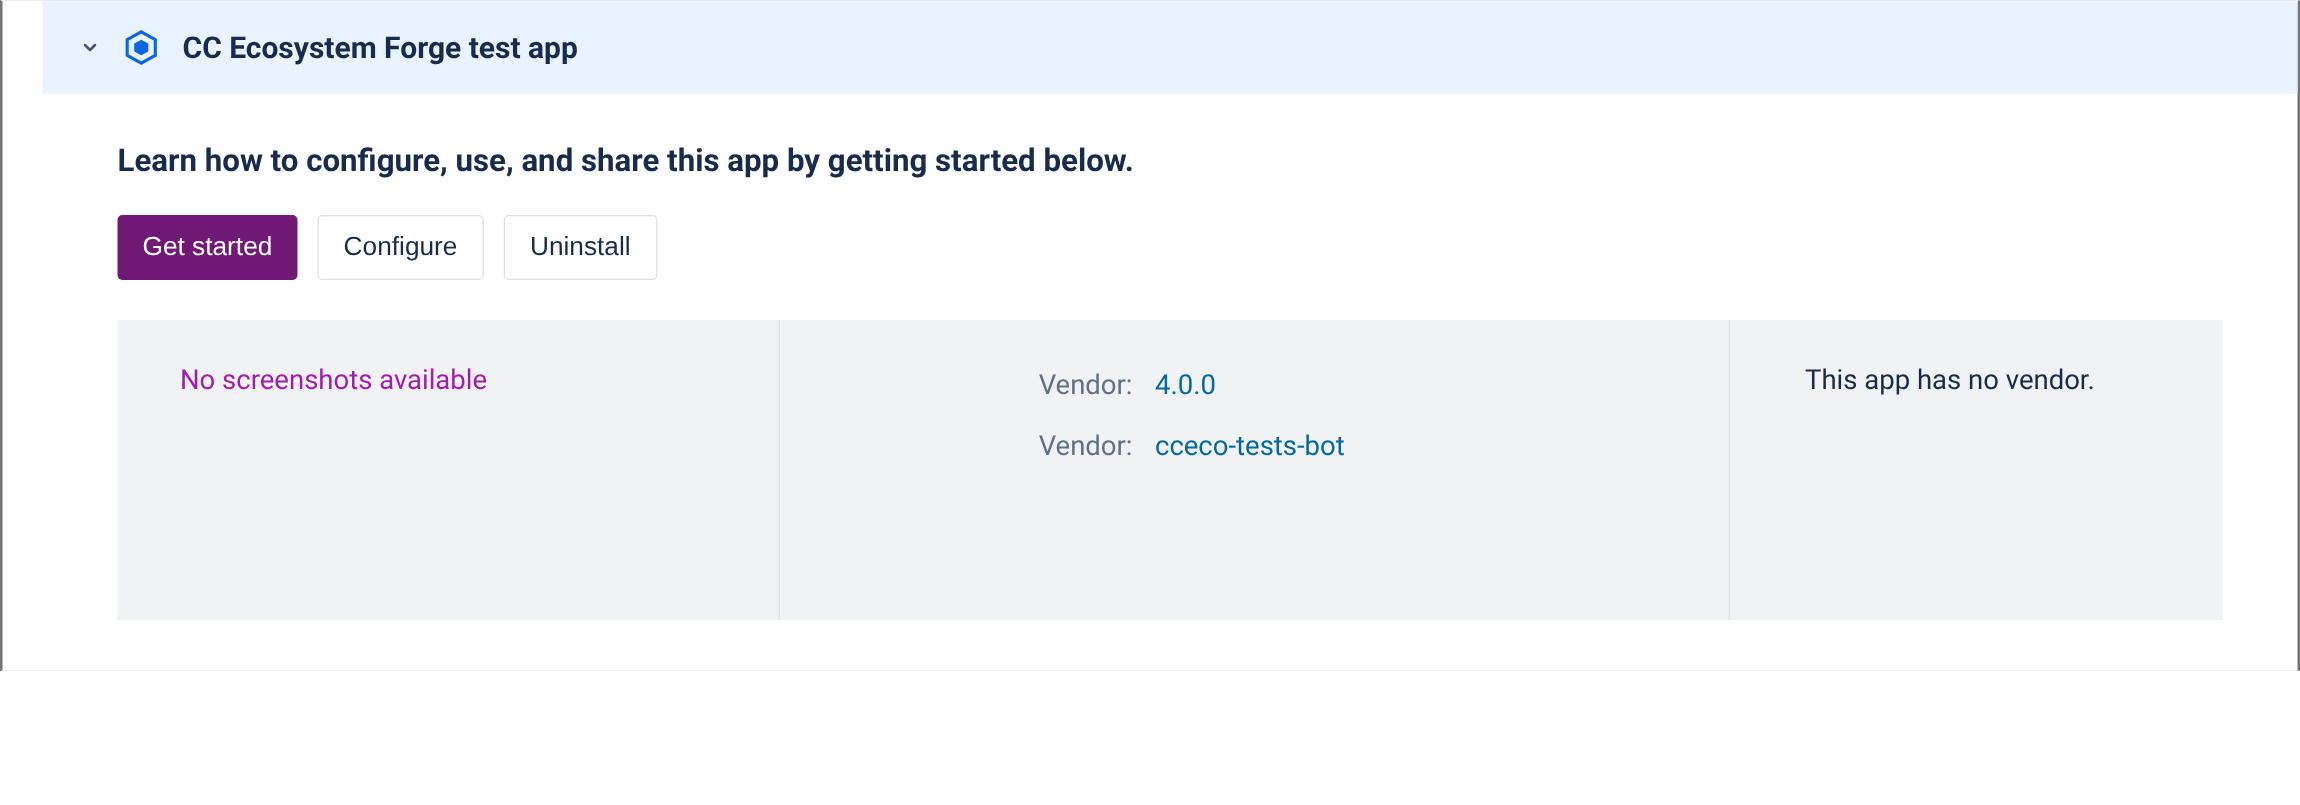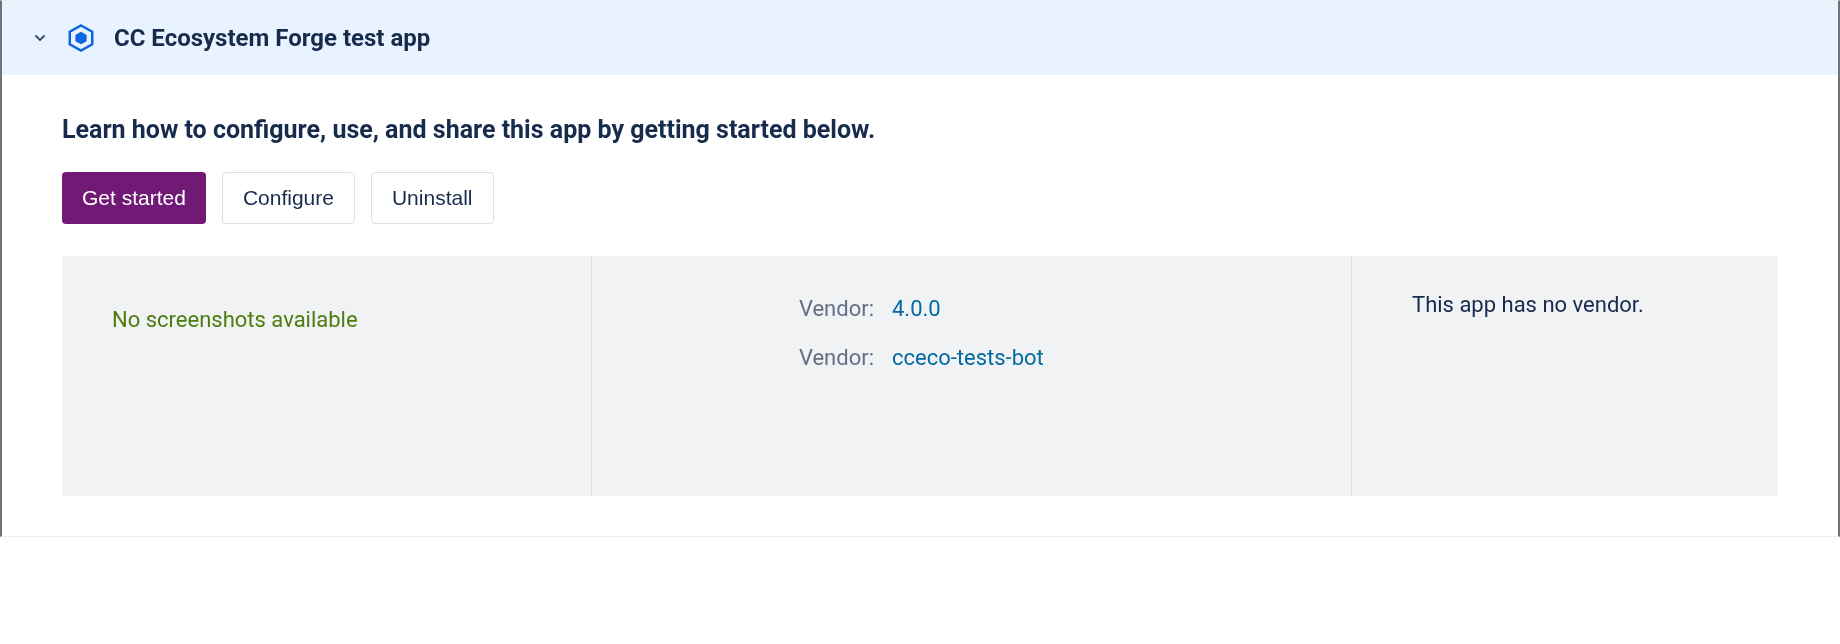--- a/index.html
+++ b/index.html
@@ -7,20 +7,21 @@
     font-family: -apple-system, BlinkMacSystemFont, "Segoe UI", Roboto, Helvetica, Arial, sans-serif;
     background: #fff;
     color: #172B4D;
     width: 1840px;
   }
   .container {
     border: 2px solid #737373;
     border-top: 1px solid #ebecf0;
     border-bottom: 1px solid #ebecf0;
     width: 100%;
+    padding-left: 32px;
   }
   .header-row {
     background: #E9F2FF;
     display: flex;
     align-items: center;
     gap: 18px;
     padding: 22px 30px;
   }
   .chevron {
     color: #44546F;
@@ -87,23 +88,22 @@
     flex: 0 0 760px;
     border-right: 1px solid #dcdfe4;
     padding-top: 40px;
   }
   .col-3 {
     flex: 1;
     padding-top: 36px;
     padding-left: 60px;
   }
   .muted {
-    color: #4d7c0f;
+    color: #a21caf;
     font-size: 22px;
-    margin-top: 15px;
   }
   .text {
     color: #172B4D;
     font-size: 22px;
   }
   .kv-row {
     display:flex;
     margin-bottom: 24px;
   }
   .kv-label {

